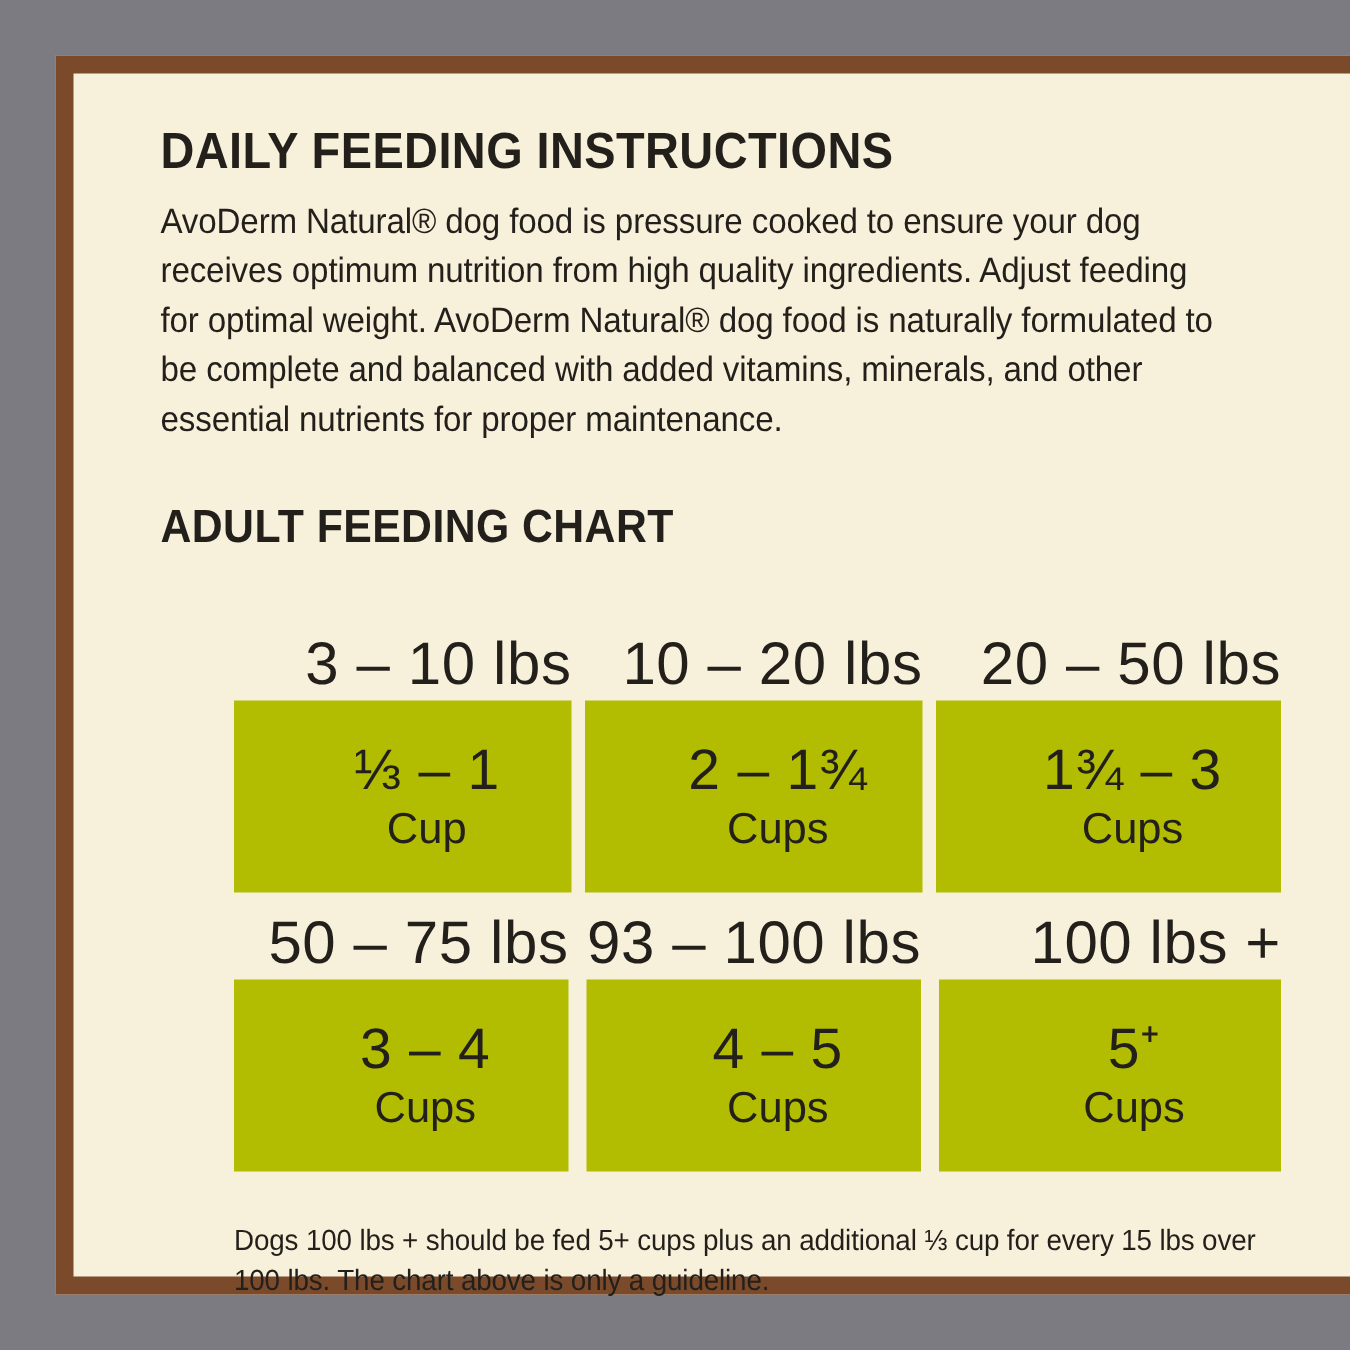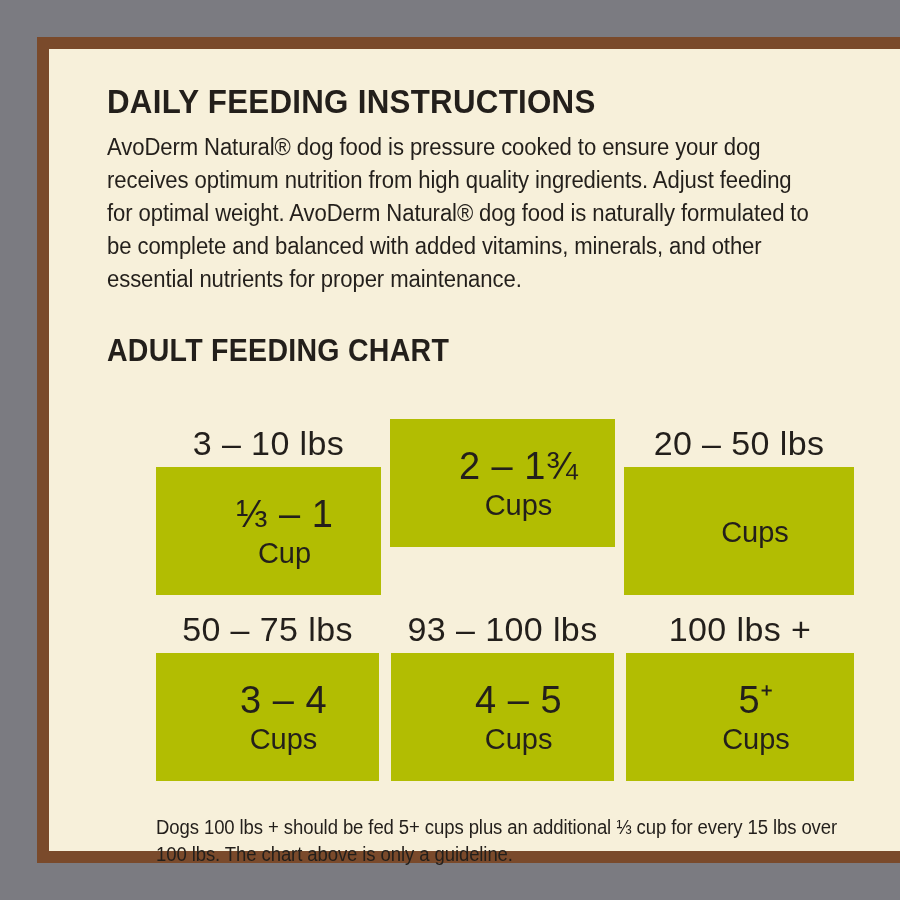--- a/index.html
+++ b/index.html
@@ -82,22 +82,22 @@
   }
   .chart-row.row-2 { margin-top: 10px; gap: 12px; }
 
   .col {
     flex: 1 1 0;
     min-width: 0;
   }
   .col.wide { flex: 1.022 1 0; }
 
   .col-header {
-    text-align: center;
-    font-size: 34px;
+    text-align: right;
+    font-size: 40px;
     color: #231f1b;
     line-height: 48px;
     height: 48px;
     letter-spacing: 0.4px;
     white-space: nowrap;
     font-weight: 400;
   }
 
   .cell {
     background: #b2bd02;
@@ -154,28 +154,30 @@
 
     <div class="chart-row row-1">
       <div class="col">
         <div class="col-header">3 – 10 lbs</div>
         <div class="cell">
           <span class="amount">⅓ – 1</span>
           <span class="unit">Cup</span>
         </div>
       </div>
       <div class="col">
+        <div class="col-header">10 – 20 lbs</div>
         <div class="cell">
           <span class="amount">2 – 1¾</span>
           <span class="unit">Cups</span>
         </div>
       </div>
       <div class="col wide">
         <div class="col-header">20 – 50 lbs</div>
         <div class="cell">
+          <span class="amount">1¾ – 3</span>
           <span class="unit">Cups</span>
         </div>
       </div>
     </div>
 
     <div class="chart-row row-2">
       <div class="col">
         <div class="col-header">50 – 75 lbs</div>
         <div class="cell">
           <span class="amount">3 – 4</span>

